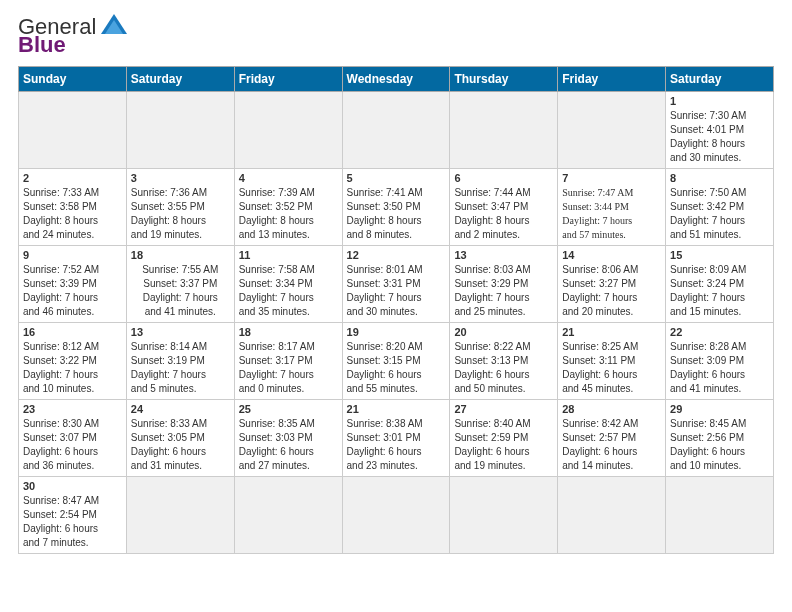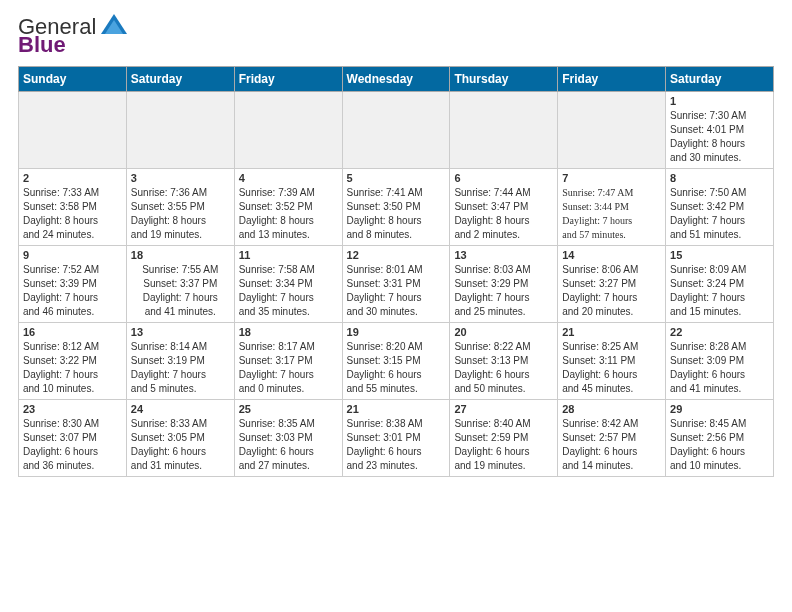--- a/index.html
+++ b/index.html
@@ -333,15 +333,30 @@
 and 14 minutes.</div>
           </td>
           <td>
             <div class="day-number">29</div>
             <div class="day-info" style="white-space: pre-line;">Sunrise: 8:45 AM
 Sunset: 2:56 PM
 Daylight: 6 hours
 and 10 minutes.</div>
           </td>
         </tr>
+        <tr>
+          <td class="last-row" style="height: 58px;">
+            <div class="day-number">30</div>
+            <div class="day-info" style="white-space: pre-line;">Sunrise: 8:47 AM
+Sunset: 2:54 PM
+Daylight: 6 hours
+and 7 minutes.</div>
+          </td>
+          <td class="empty last-row" style="height: 58px;"></td>
+          <td class="empty last-row" style="height: 58px;"></td>
+          <td class="empty last-row" style="height: 58px;"></td>
+          <td class="empty last-row" style="height: 58px;"></td>
+          <td class="empty last-row" style="height: 58px;"></td>
+          <td class="empty last-row" style="height: 58px;"></td>
+        </tr>
       </tbody>
   </table>
 </div>
 
 </body></html>

